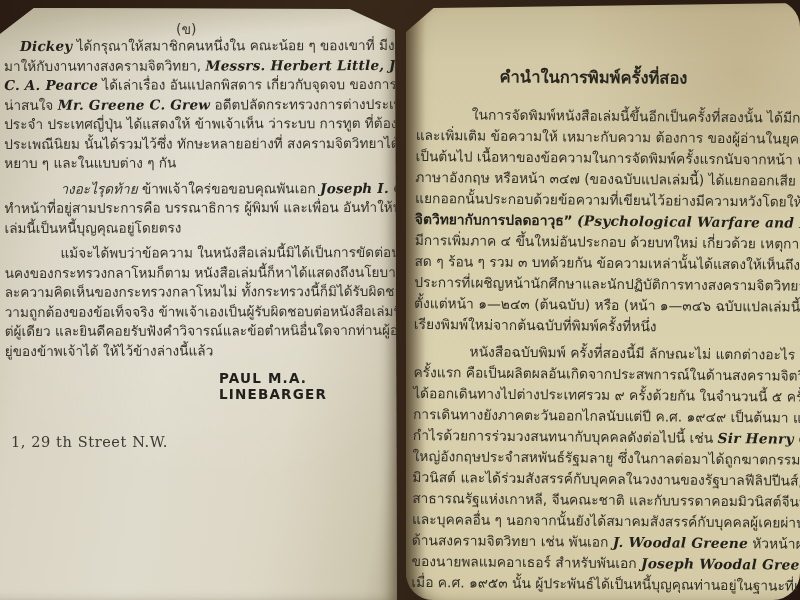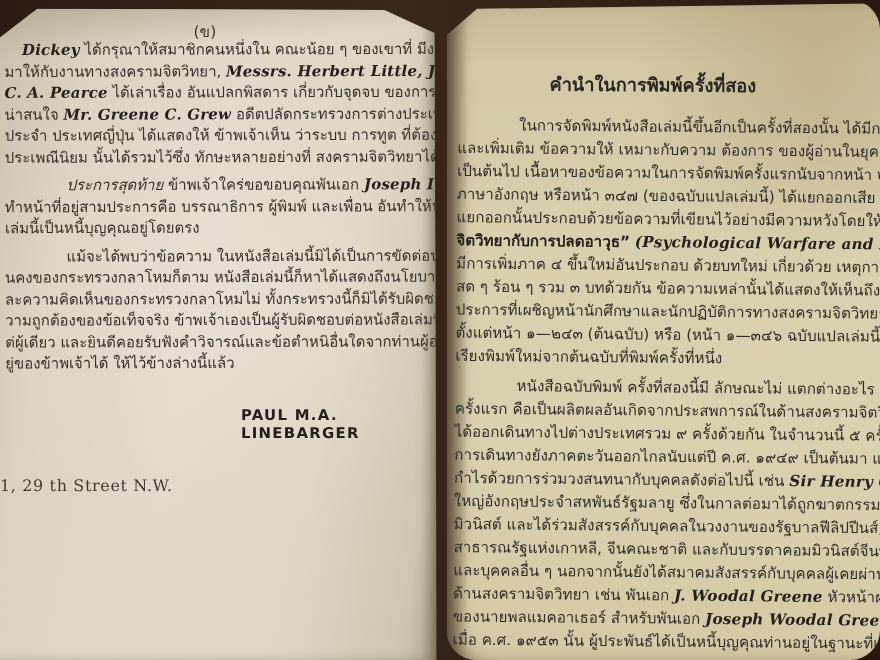--- a/index.html
+++ b/index.html
@@ -39,40 +39,41 @@
   .ind-small{padding-left:16px;}
   .ind-para{padding-left:56px;}
   .seg-b{font-weight:700;color:#23211b;}
   .seg-i{font-style:italic;}
   .seg-bi{font-weight:700;font-style:italic;color:#23211b;
     font-family:"DejaVu Serif",serif;letter-spacing:0.2px;}
   .signature{position:absolute;top:370px;left:219px;font-size:13.5px;font-weight:700;
     letter-spacing:1.2px;color:#22201b;}
   .address{position:absolute;top:431px;left:0;font-family:"DejaVu Serif",serif;
     font-size:14.5px;line-height:22.5px;color:#3c3a32;letter-spacing:0.6px;}
-  .address .line{height:22.5px;}
+  .address .line{height:22.5px;padding-left:11px;}
 </style>
 </head>
 <body>
 
 <div class="photo">
 
   <div class="page page-left">
     <div class="pg-num">(ข)</div>
     <div class="lp-text">
         <div class="para">
           <div class="line ind-small"><span class="seg-bi">Dickey</span><span> ได้กรุณาให้สมาชิกคนหนึ่งใน คณะน้อย ๆ ของเขาที่ มีงานจนล้นมือ ปลีกเวลา</span></div>
           <div class="line"><span>มาให้กับงานทางสงครามจิตวิทยา, </span><span class="seg-bi">Messrs.  Herbert  Little,  John  Creedy,</span><span> และ</span></div>
           <div class="line"><span class="seg-bi">C. A. Pearce</span><span> ได้เล่าเรื่อง อันแปลกพิสดาร เกี่ยวกับจุดจบ ของการโฆษณาชวนเชื่อที่</span></div>
           <div class="line"><span>น่าสนใจ </span><span class="seg-bi">Mr. Greene C. Grew</span><span> อดีตปลัดกระทรวงการต่างประเทศและเอกอัครราชทูต</span></div>
           <div class="line"><span>ประจำ ประเทศญี่ปุ่น ได้แสดงให้ ข้าพเจ้าเห็น ว่าระบบ การทูต ที่ต้องรับ ผิดชอบโดย</span></div>
           <div class="line"><span>ประเพณีนิยม นั้นได้รวมไว้ซึ่ง ทักษะหลายอย่างที่ สงครามจิตวิทยาได้ค้นพบใหม่อย่าง</span></div>
+          <div class="line"><span>หยาบ ๆ และในแบบต่าง ๆ กัน</span></div>
         </div>
         <div class="para">
-          <div class="line ind-para"><span class="seg-i">ประการสุดท้าย</span><span>   ข้าพเจ้าใคร่ขอขอบคุณพันเอก </span><span class="seg-bi">Joseph I. Greene</span><span> ผู้</span></div>
+          <div class="line ind-para"><span class="seg-i">างอะไรุดท้าย</span><span>   ข้าพเจ้าใคร่ขอขอบคุณพันเอก </span><span class="seg-bi">Joseph I. Greene</span><span> ผู้</span></div>
           <div class="line"><span>ทำหน้าที่อยู่สามประการคือ  บรรณาธิการ  ผู้พิมพ์  และเพื่อน   อันทำให้หนังสือ</span></div>
           <div class="line"><span>เล่มนี้เป็นหนี้บุญคุณอยู่โดยตรง</span></div>
         </div>
         <div class="para">
           <div class="line ind-para"><span>แม้จะได้พบว่าข้อความ ในหนังสือเล่มนี้มิได้เป็นการขัดต่อนโยบายความ</span></div>
           <div class="line"><span>นคงของกระทรวงกลาโหมก็ตาม    หนังสือเล่มนี้ก็หาได้แสดงถึงนโยบาย    ทักษะ</span></div>
           <div class="line"><span>ละความคิดเห็นของกระทรวงกลาโหมไม่    ทั้งกระทรวงนี้ก็มิได้รับผิดชอบในเรื่อง</span></div>
           <div class="line"><span>วามถูกต้องของข้อเท็จจริง ข้าพเจ้าเองเป็นผู้รับผิดชอบต่อหนังสือเล่มนี้โดยเด็ดขาด</span></div>
           <div class="line"><span>ต่ผู้เดียว   และยินดีคอยรับฟังคำวิจารณ์และข้อตำหนิอื่นใดจากท่านผู้อ่าน    ตำบล</span></div>
           <div class="line"><span>ยู่ของข้าพเจ้าได้ ให้ไว้ข้างล่างนี้แล้ว</span></div>

